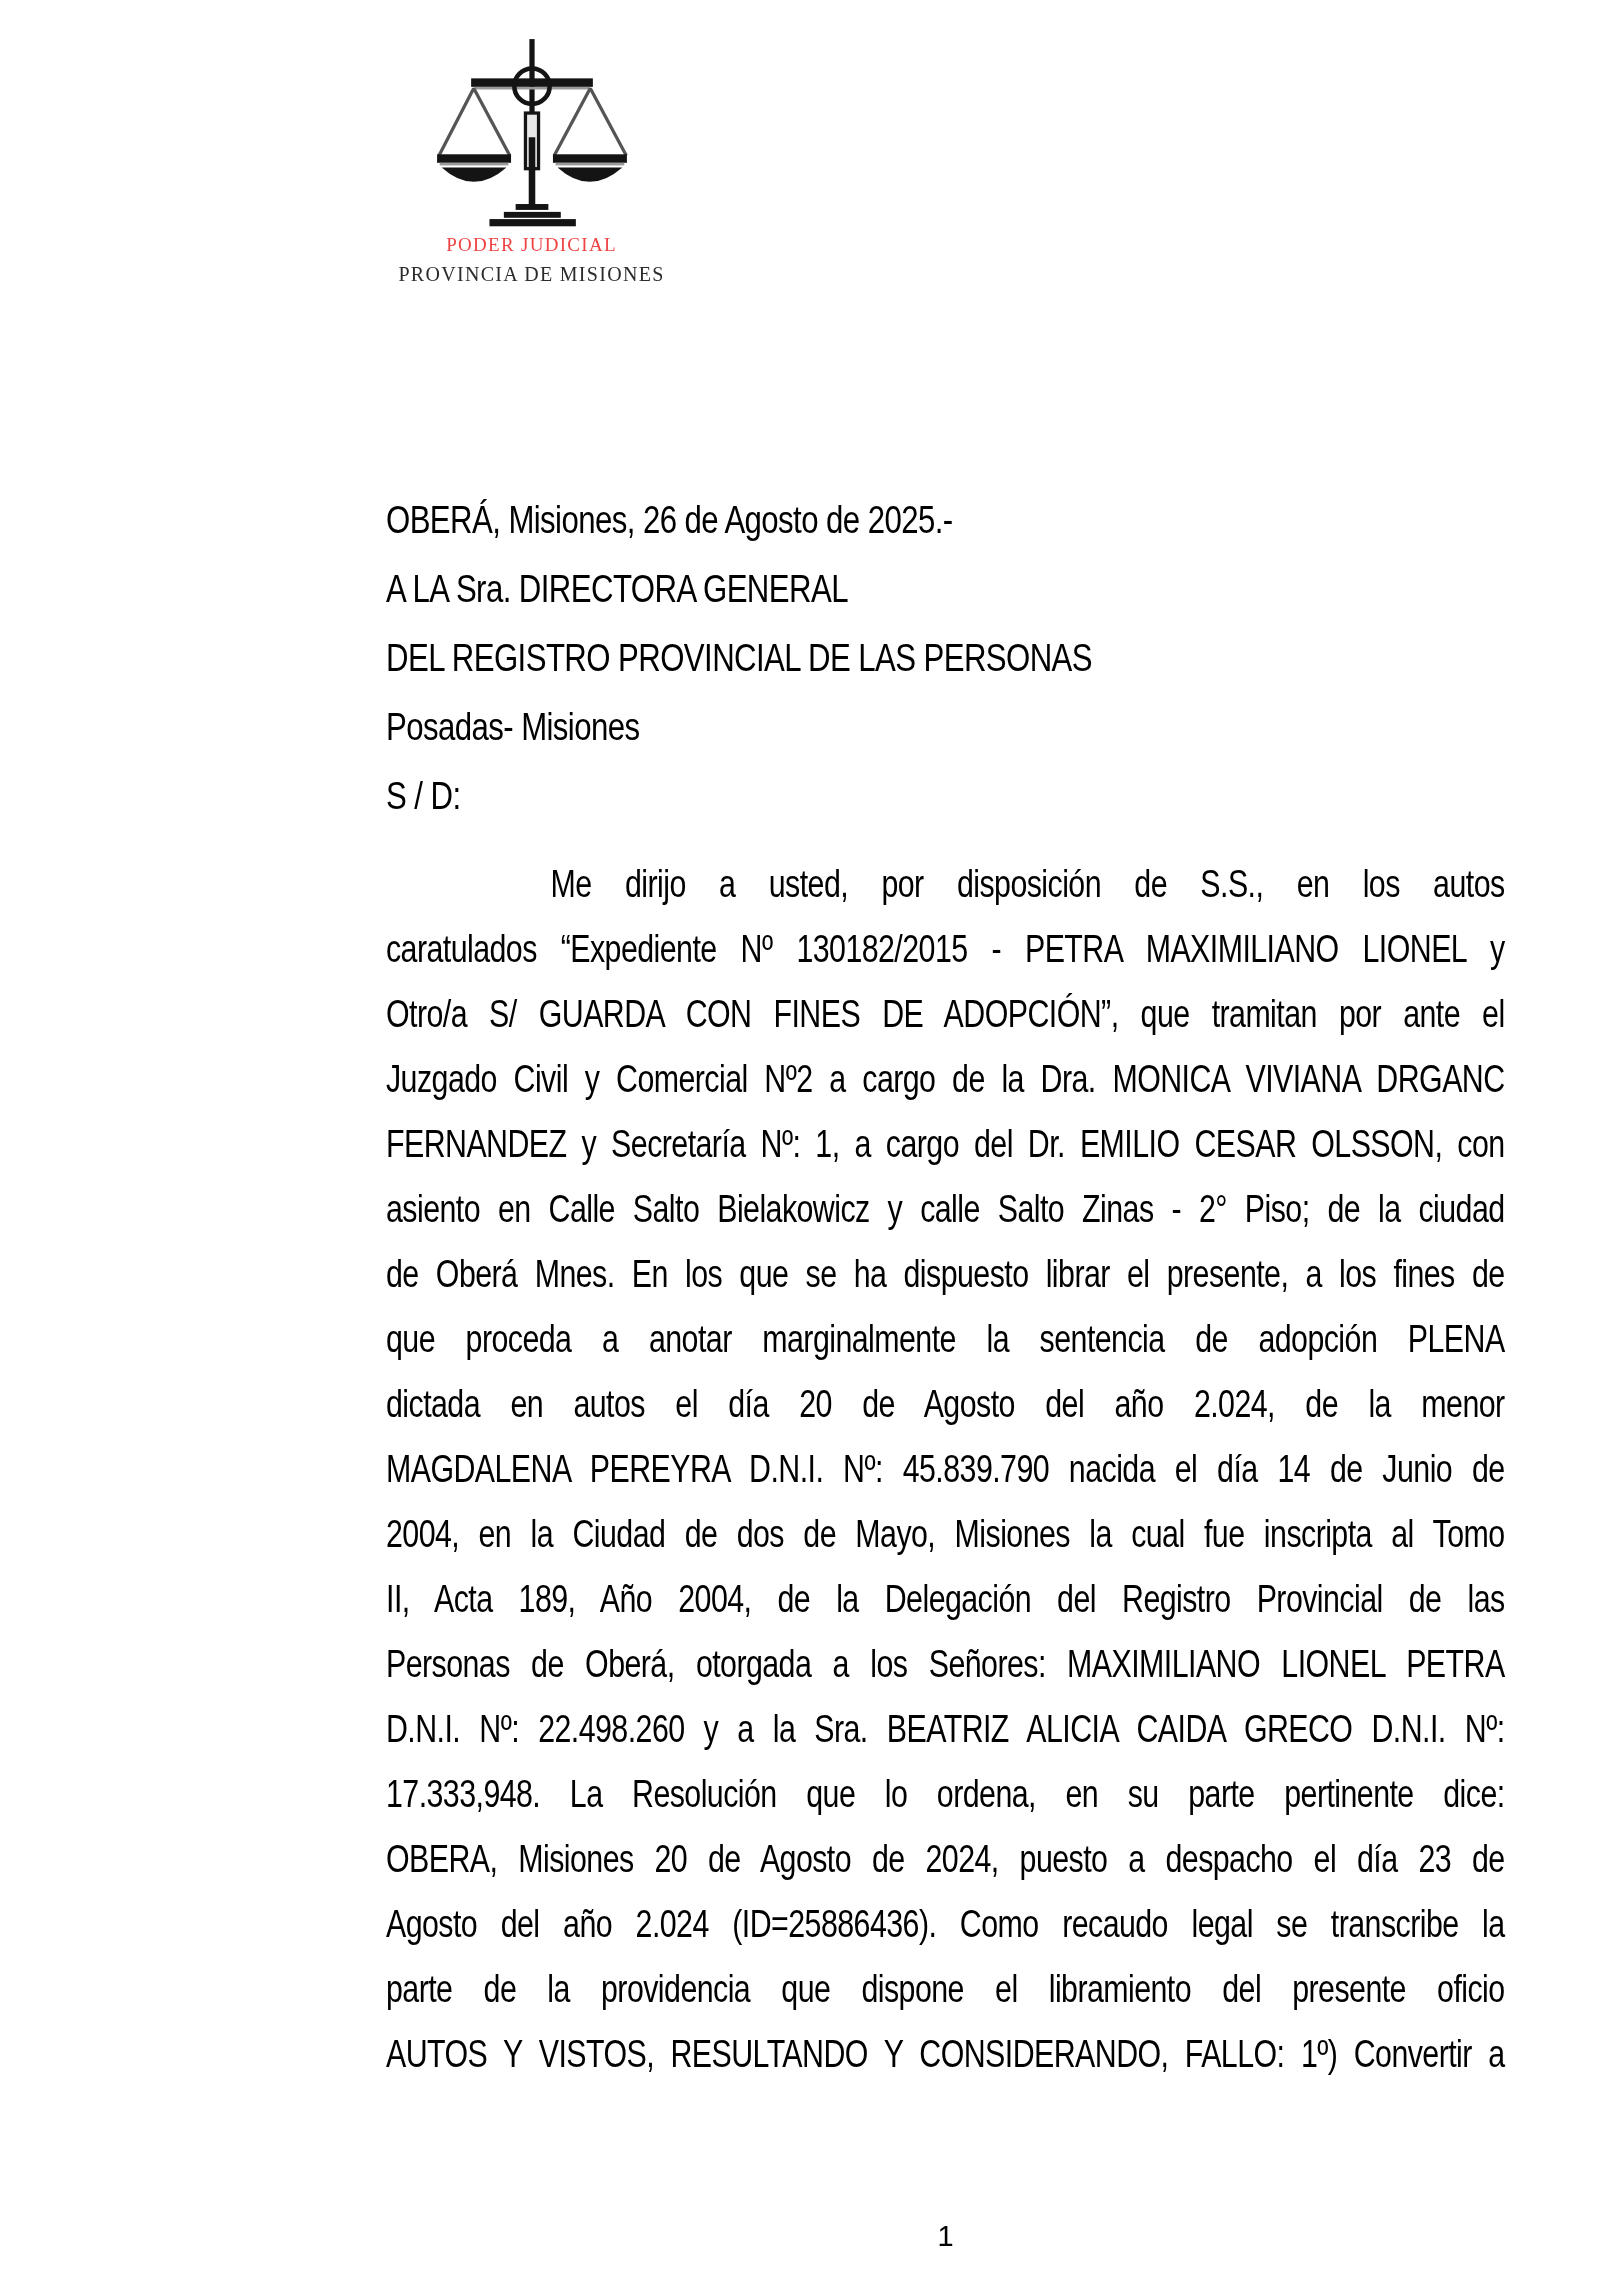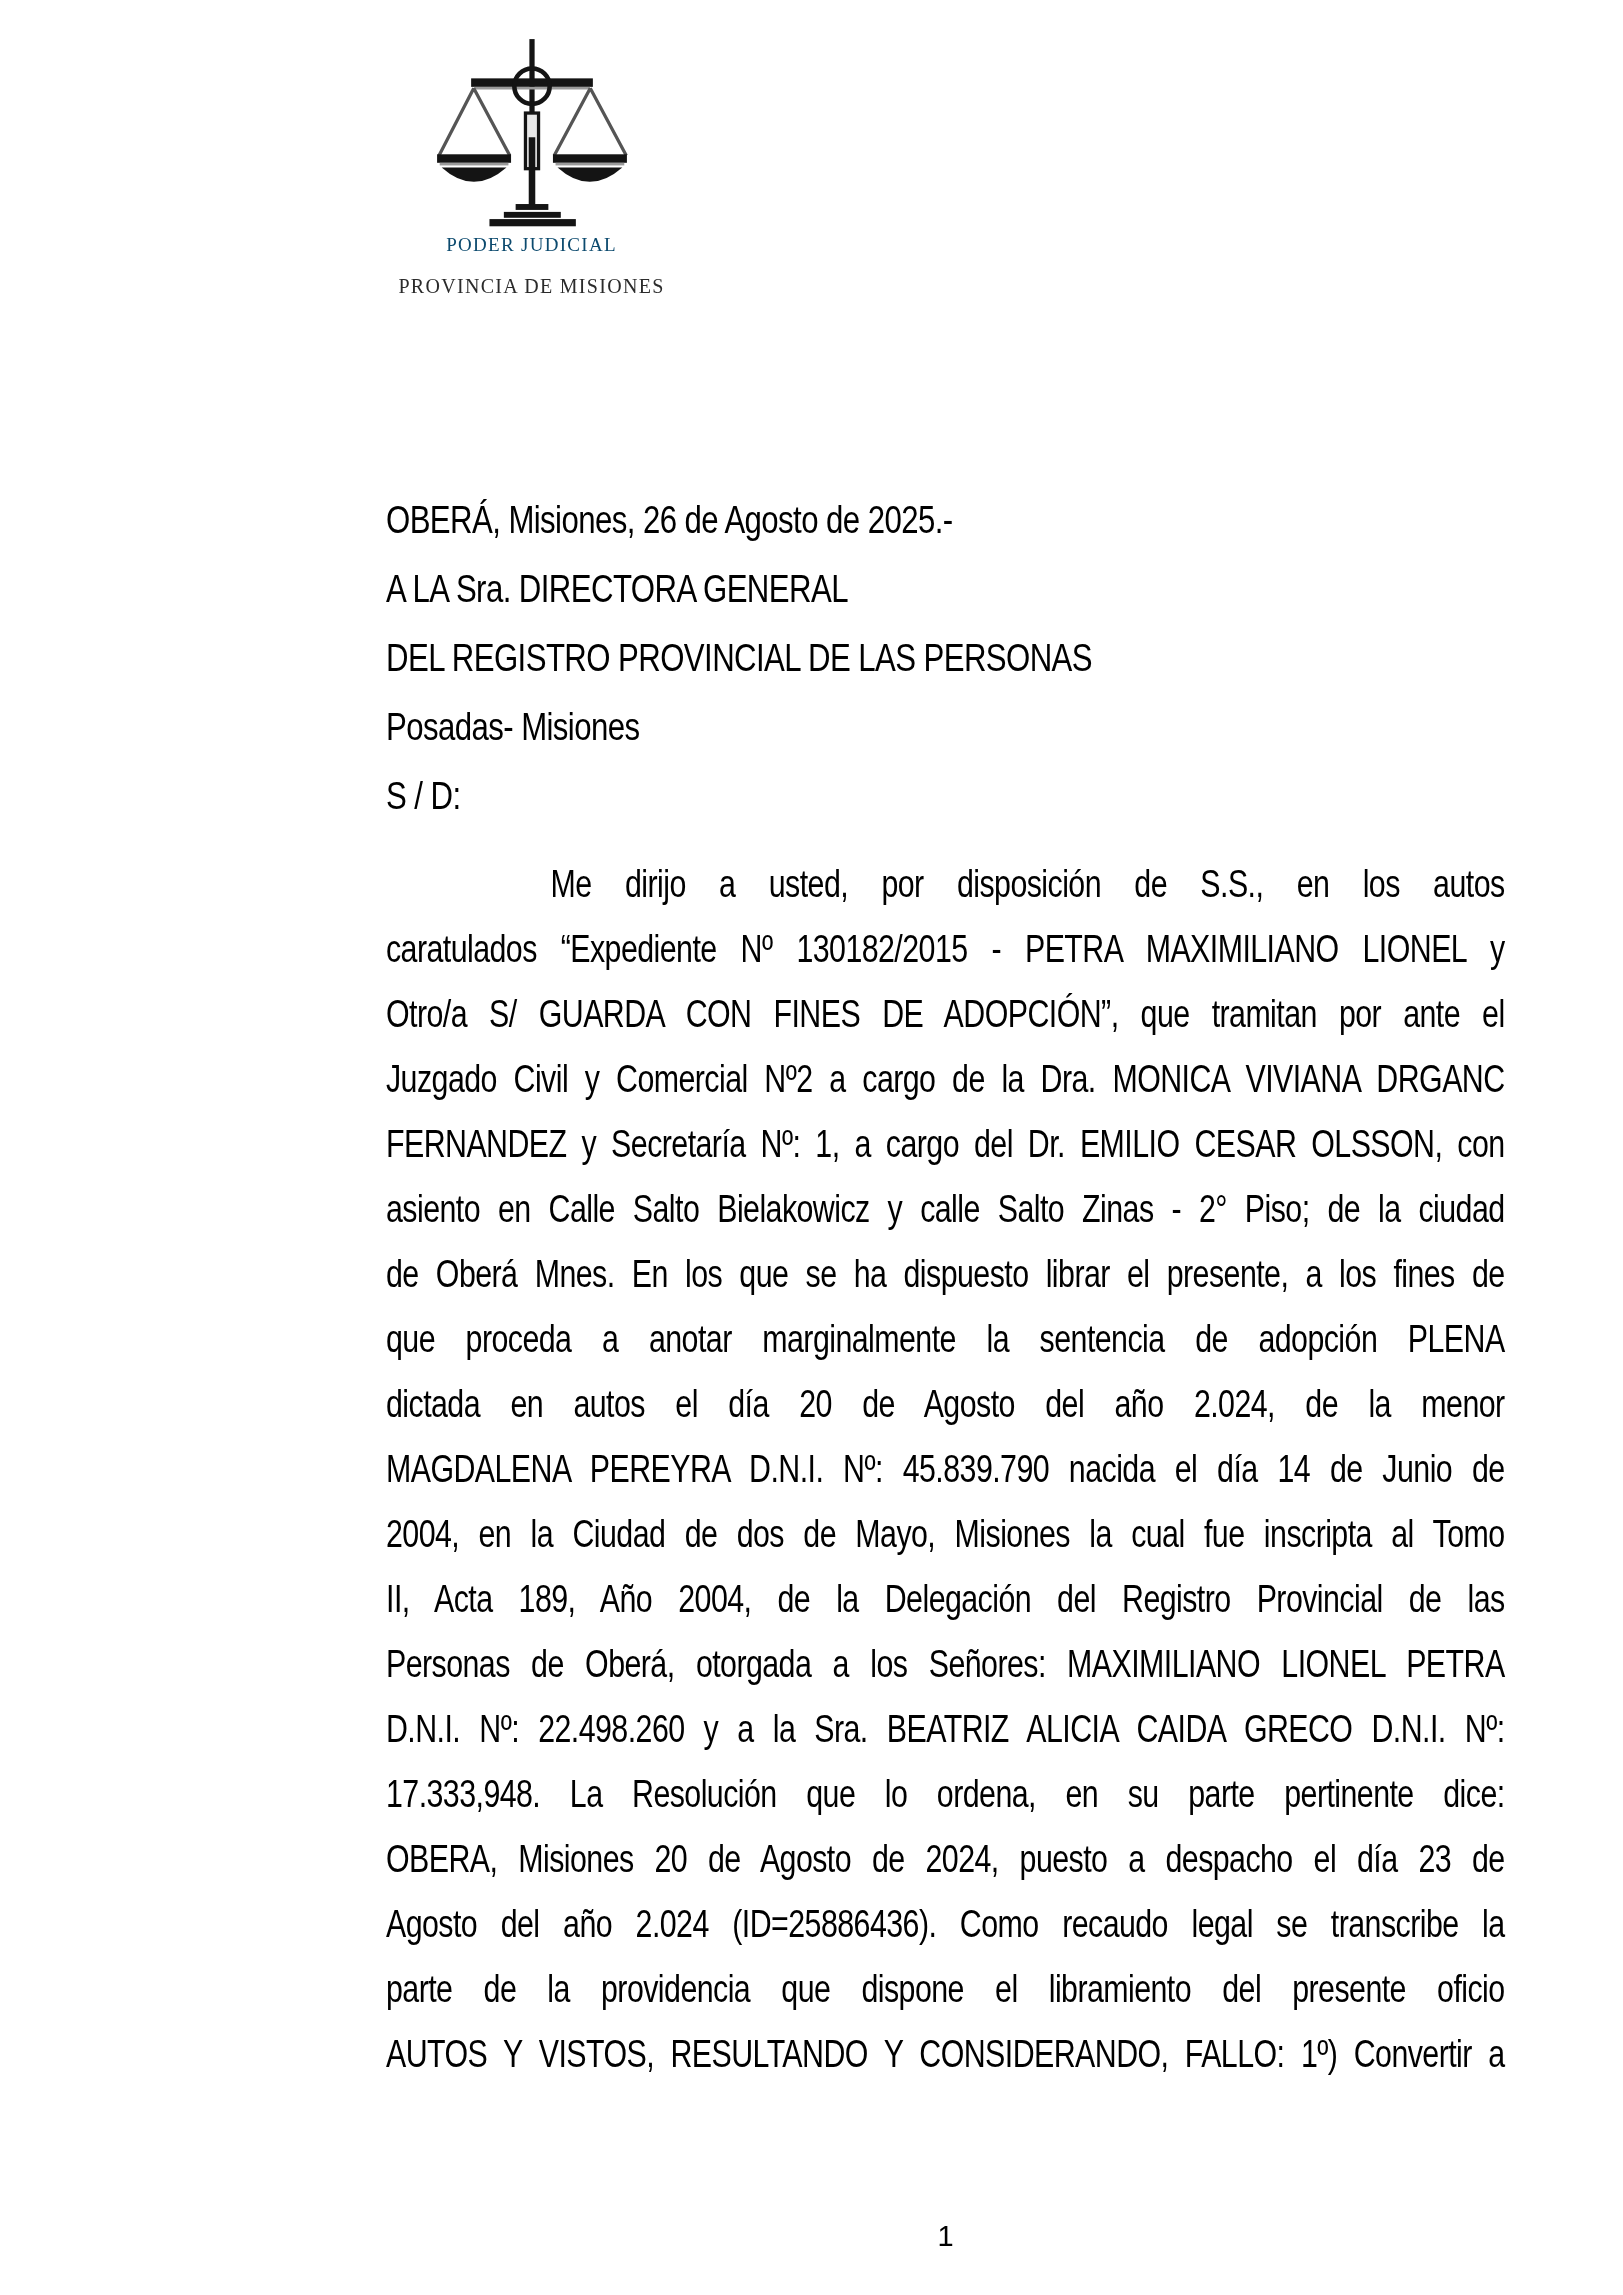--- a/index.html
+++ b/index.html
@@ -20,25 +20,25 @@
     top: 39px;
     width: 281px;
     text-align: center;
   }
   .logo-svg { display: block; margin: 0 auto; }
   .logo-text1 {
     margin-top: 5.2px;
     font-family: "Liberation Serif", serif;
     font-size: 19px;
     letter-spacing: 1.3px;
-    color: #0c4a6e;
+    color: #ef4444;
     white-space: nowrap;
   }
   .logo-text2 {
-    margin-top: 19px;
+    margin-top: 7px;
     font-family: "Liberation Serif", serif;
     font-size: 20px;
     letter-spacing: 1.3px;
     color: #2b2b2b;
     white-space: nowrap;
   }
 
   
   .folio {
     position: absolute;

